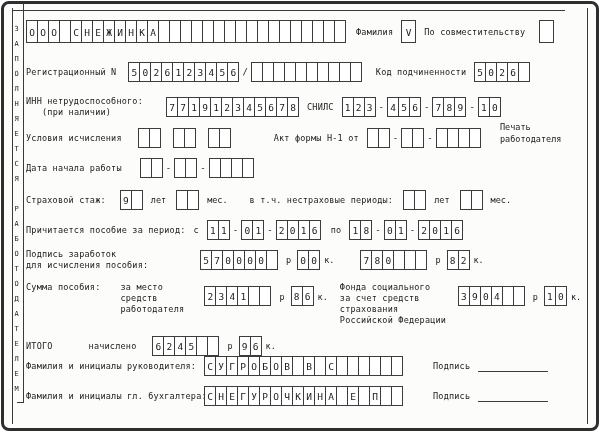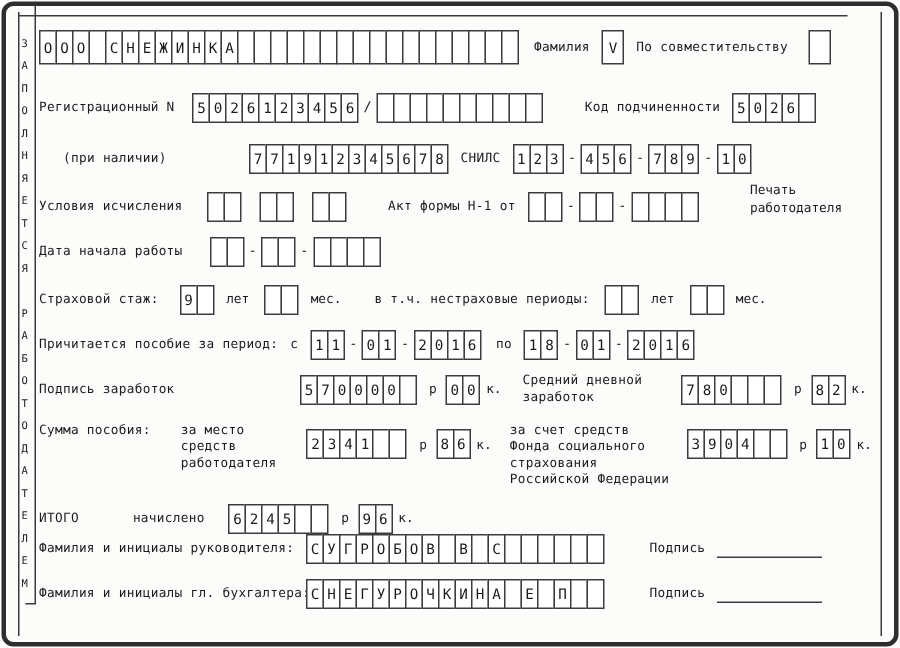--- a/index.html
+++ b/index.html
@@ -138,32 +138,33 @@
         <span class="cell">&nbsp;</span>
         <span class="cell">&nbsp;</span>
         <span class="cell">&nbsp;</span>
         <span class="cell">&nbsp;</span>
         <span class="cell">&nbsp;</span>
         <span class="cell">&nbsp;</span>
         <span class="cell">&nbsp;</span>
         <span class="cell">&nbsp;</span>
         <span class="cell">&nbsp;</span>
       </div>
-    <span class="lbl" style="margin-left:28px">Код подчиненности</span>
+    <span class="lbl" style="margin-left:14px">Код подчиненности</span>
     <div class="cells" style="margin-left:8px">
         <span class="cell">5</span>
         <span class="cell">0</span>
         <span class="cell">2</span>
         <span class="cell">6</span>
         <span class="cell">&nbsp;</span>
       </div>
   </div>
 
   <div class="row" style="left:26px;top:96px">
     <div class="lblblock" style="width:122px">
+      <div>ИНН нетрудоспособного:</div>
       <div class="indent2">(при наличии)</div>
     </div>
     <div class="cells" style="margin-left:18px">
         <span class="cell">7</span>
         <span class="cell">7</span>
         <span class="cell">1</span>
         <span class="cell">9</span>
         <span class="cell">1</span>
         <span class="cell">2</span>
         <span class="cell">3</span>
@@ -205,21 +206,21 @@
         <span class="cell">&nbsp;</span>
       </div>
     <div class="cells" style="margin-left:12px">
         <span class="cell">&nbsp;</span>
         <span class="cell">&nbsp;</span>
       </div>
     <div class="cells" style="margin-left:12px">
         <span class="cell">&nbsp;</span>
         <span class="cell">&nbsp;</span>
       </div>
-    <span class="lbl" style="margin-left:28px">Акт формы Н-1 от</span>
+    <span class="lbl" style="margin-left:43px">Акт формы Н-1 от</span>
     <div class="cells" style="margin-left:8px">
         <span class="cell">&nbsp;</span>
         <span class="cell">&nbsp;</span>
       </div>
     <span class="dash">-</span>
     <div class="cells">
         <span class="cell">&nbsp;</span>
         <span class="cell">&nbsp;</span>
       </div>
     <span class="dash">-</span>
@@ -314,40 +315,37 @@
         <span class="cell">2</span>
         <span class="cell">0</span>
         <span class="cell">1</span>
         <span class="cell">6</span>
       </div>
   </div>
 
   <div class="row" style="left:26px;top:249px">
     <div class="lblblock" style="width:120px">
       <div>Подпись заработок</div>
+      <div>для исчисления пособия:</div>
     </div>
     <div class="cells" style="margin-left:54px">
         <span class="cell">5</span>
         <span class="cell">7</span>
         <span class="cell">0</span>
         <span class="cell">0</span>
         <span class="cell">0</span>
         <span class="cell">0</span>
         <span class="cell">&nbsp;</span>
       </div>
     <span class="unit" style="margin-left:8px">р</span>
     <div class="cells" style="margin-left:6px">
         <span class="cell">0</span>
         <span class="cell">0</span>
       </div>
     <span class="unit" style="margin-left:4px">к.</span>
-    <div class="lblblock" style="margin-left:14px;width:80px">
-      <div>Средний дневной</div>
-      <div>заработок</div>
-    </div>
     <div class="cells" style="margin-left:26px">
         <span class="cell">7</span>
         <span class="cell">8</span>
         <span class="cell">0</span>
         <span class="cell">&nbsp;</span>
         <span class="cell">&nbsp;</span>
         <span class="cell">&nbsp;</span>
       </div>
     <span class="unit" style="margin-left:8px">р</span>
     <div class="cells" style="margin-left:6px">
@@ -372,22 +370,22 @@
         <span class="cell">&nbsp;</span>
         <span class="cell">&nbsp;</span>
       </div>
     <span class="unit" style="margin-left:8px;margin-top:10px">р</span>
     <div class="cells" style="margin-left:6px;margin-top:4px">
         <span class="cell">8</span>
         <span class="cell">6</span>
       </div>
     <span class="unit" style="margin-left:4px;margin-top:10px">к.</span>
     <div class="lblblock" style="margin-left:12px;width:104px">
+      <div>Фонда социального</div>
       <div>за счет средств</div>
-      <div>Фонда социального</div>
       <div>страхования</div>
       <div>Российской Федерации</div>
     </div>
     <div class="cells" style="margin-left:14px;margin-top:4px">
         <span class="cell">3</span>
         <span class="cell">9</span>
         <span class="cell">0</span>
         <span class="cell">4</span>
         <span class="cell">&nbsp;</span>
         <span class="cell">&nbsp;</span>

